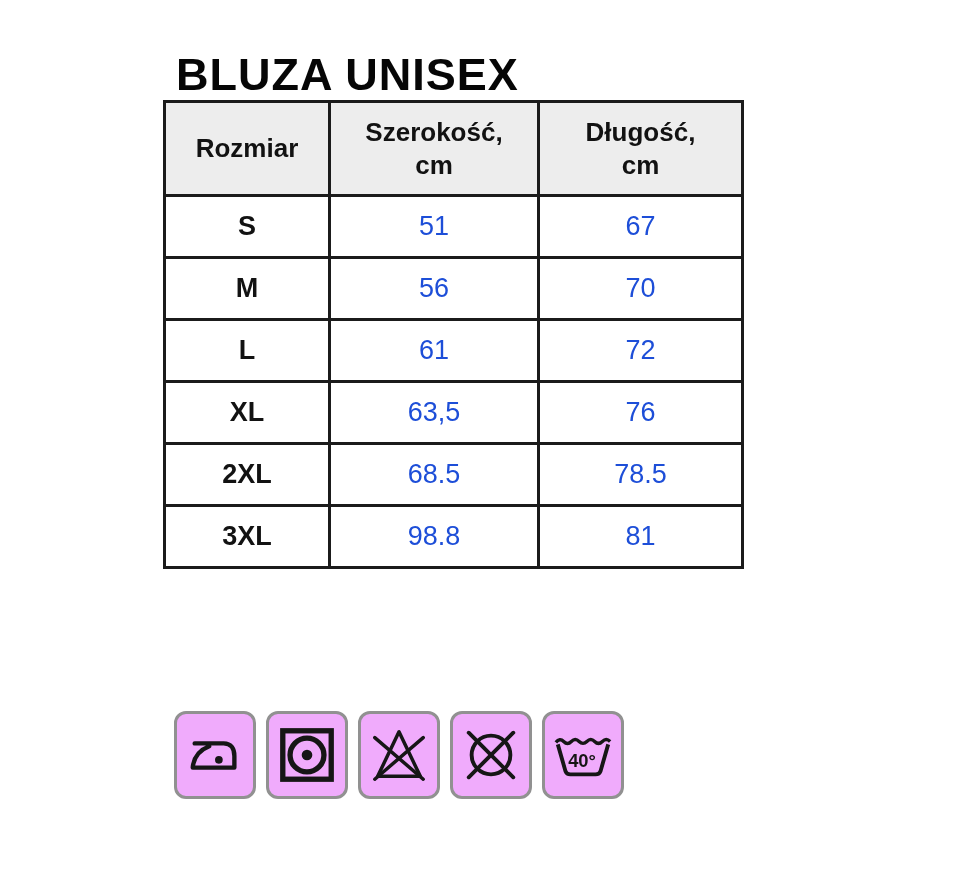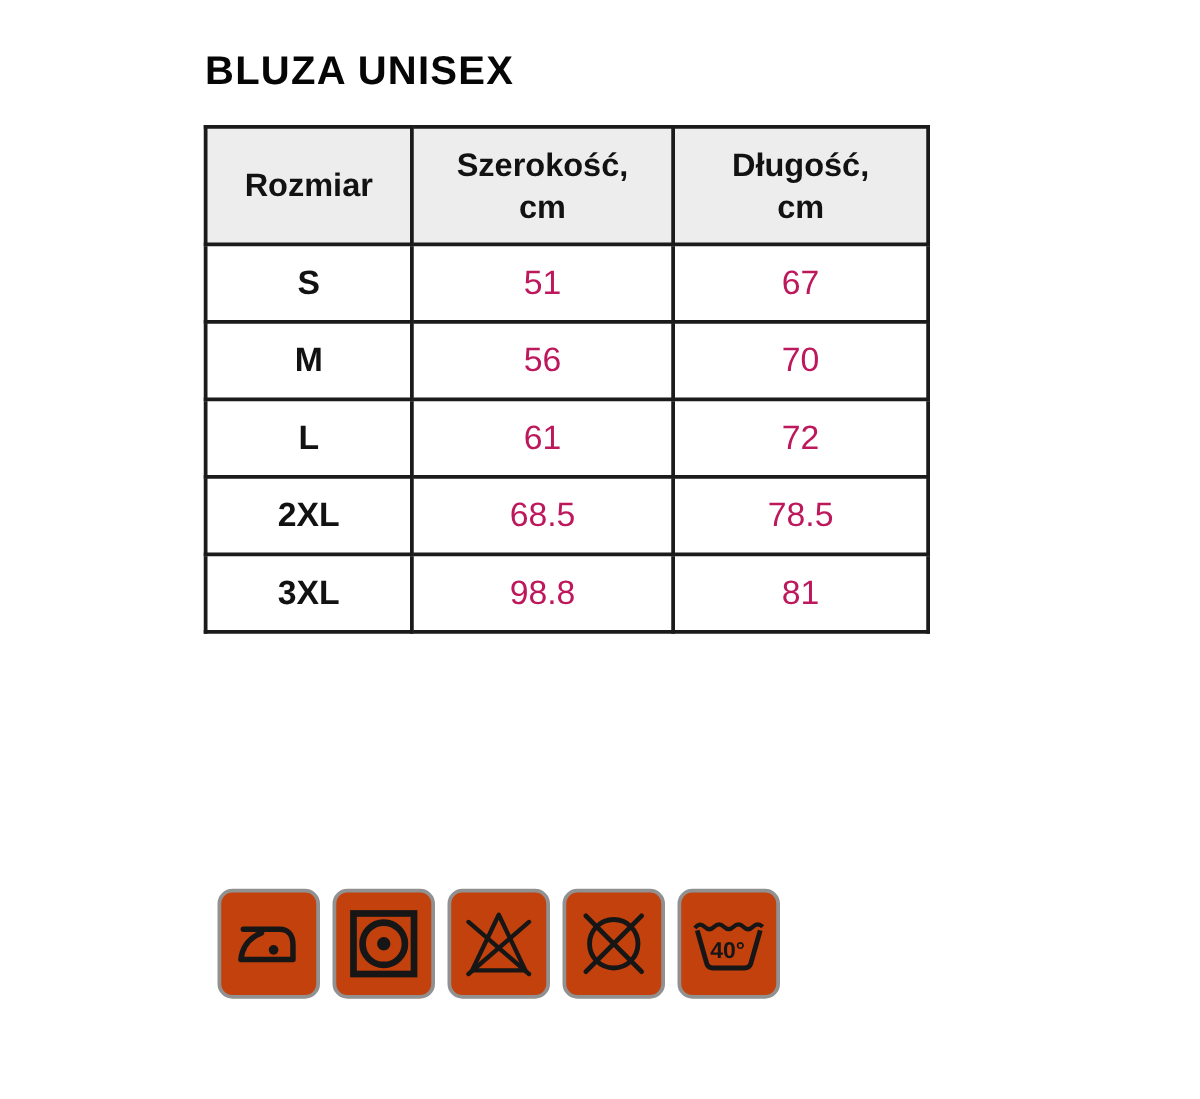--- a/index.html
+++ b/index.html
@@ -6,22 +6,22 @@
   body {
     width: 960px; height: 879px;
     background: #ffffff;
     font-family: "Liberation Sans", sans-serif;
     position: relative;
     overflow: hidden;
   }
   .title {
     position: absolute;
     left: 164px; top: 40px;
-    margin: 0;
-    font-size: 32px;
+    margin: 12px;
+    font-size: 45px;
     font-weight: 700;
     letter-spacing: 1px;
     color: #060606;
     line-height: 1;
   }
   table.size-table {
     position: absolute;
     left: 163px; top: 100px;
     border-collapse: collapse;
     table-layout: fixed;
@@ -42,36 +42,36 @@
     font-size: 26px;
     font-weight: 700;
     color: #121212;
     white-space: pre-line;
     line-height: 1.25;
   }
   table.size-table td {
     height: 59px;
     background: #ffffff;
     font-size: 27px;
-    color: #be185d;
+    color: #1d4ed8;
   }
   table.size-table td.size-cell {
     font-weight: 700;
     color: #121212;
   }
   .care-row {
     position: absolute;
     left: 174px; top: 711px;
     display: flex;
     gap: 10px;
   }
   .care-tile {
     box-sizing: border-box;
     width: 82px; height: 88px;
-    background: #c2410c;
+    background: #f0abfc;
     border: 3px solid #919191;
     border-radius: 12px;
     display: flex;
     align-items: center;
     justify-content: center;
   }
   .care-tile svg { display: block; }
 </style>
 </head>
 <body>
@@ -103,20 +103,25 @@
       </tr>
       <tr>
         <td class="size-cell">M</td>
         <td>56</td>
         <td>70</td>
       </tr>
       <tr>
         <td class="size-cell">L</td>
         <td>61</td>
         <td>72</td>
+      </tr>
+      <tr>
+        <td class="size-cell">XL</td>
+        <td>63,5</td>
+        <td>76</td>
       </tr>
       <tr>
         <td class="size-cell">2XL</td>
         <td>68.5</td>
         <td>78.5</td>
       </tr>
       <tr>
         <td class="size-cell">3XL</td>
         <td>98.8</td>
         <td>81</td>

